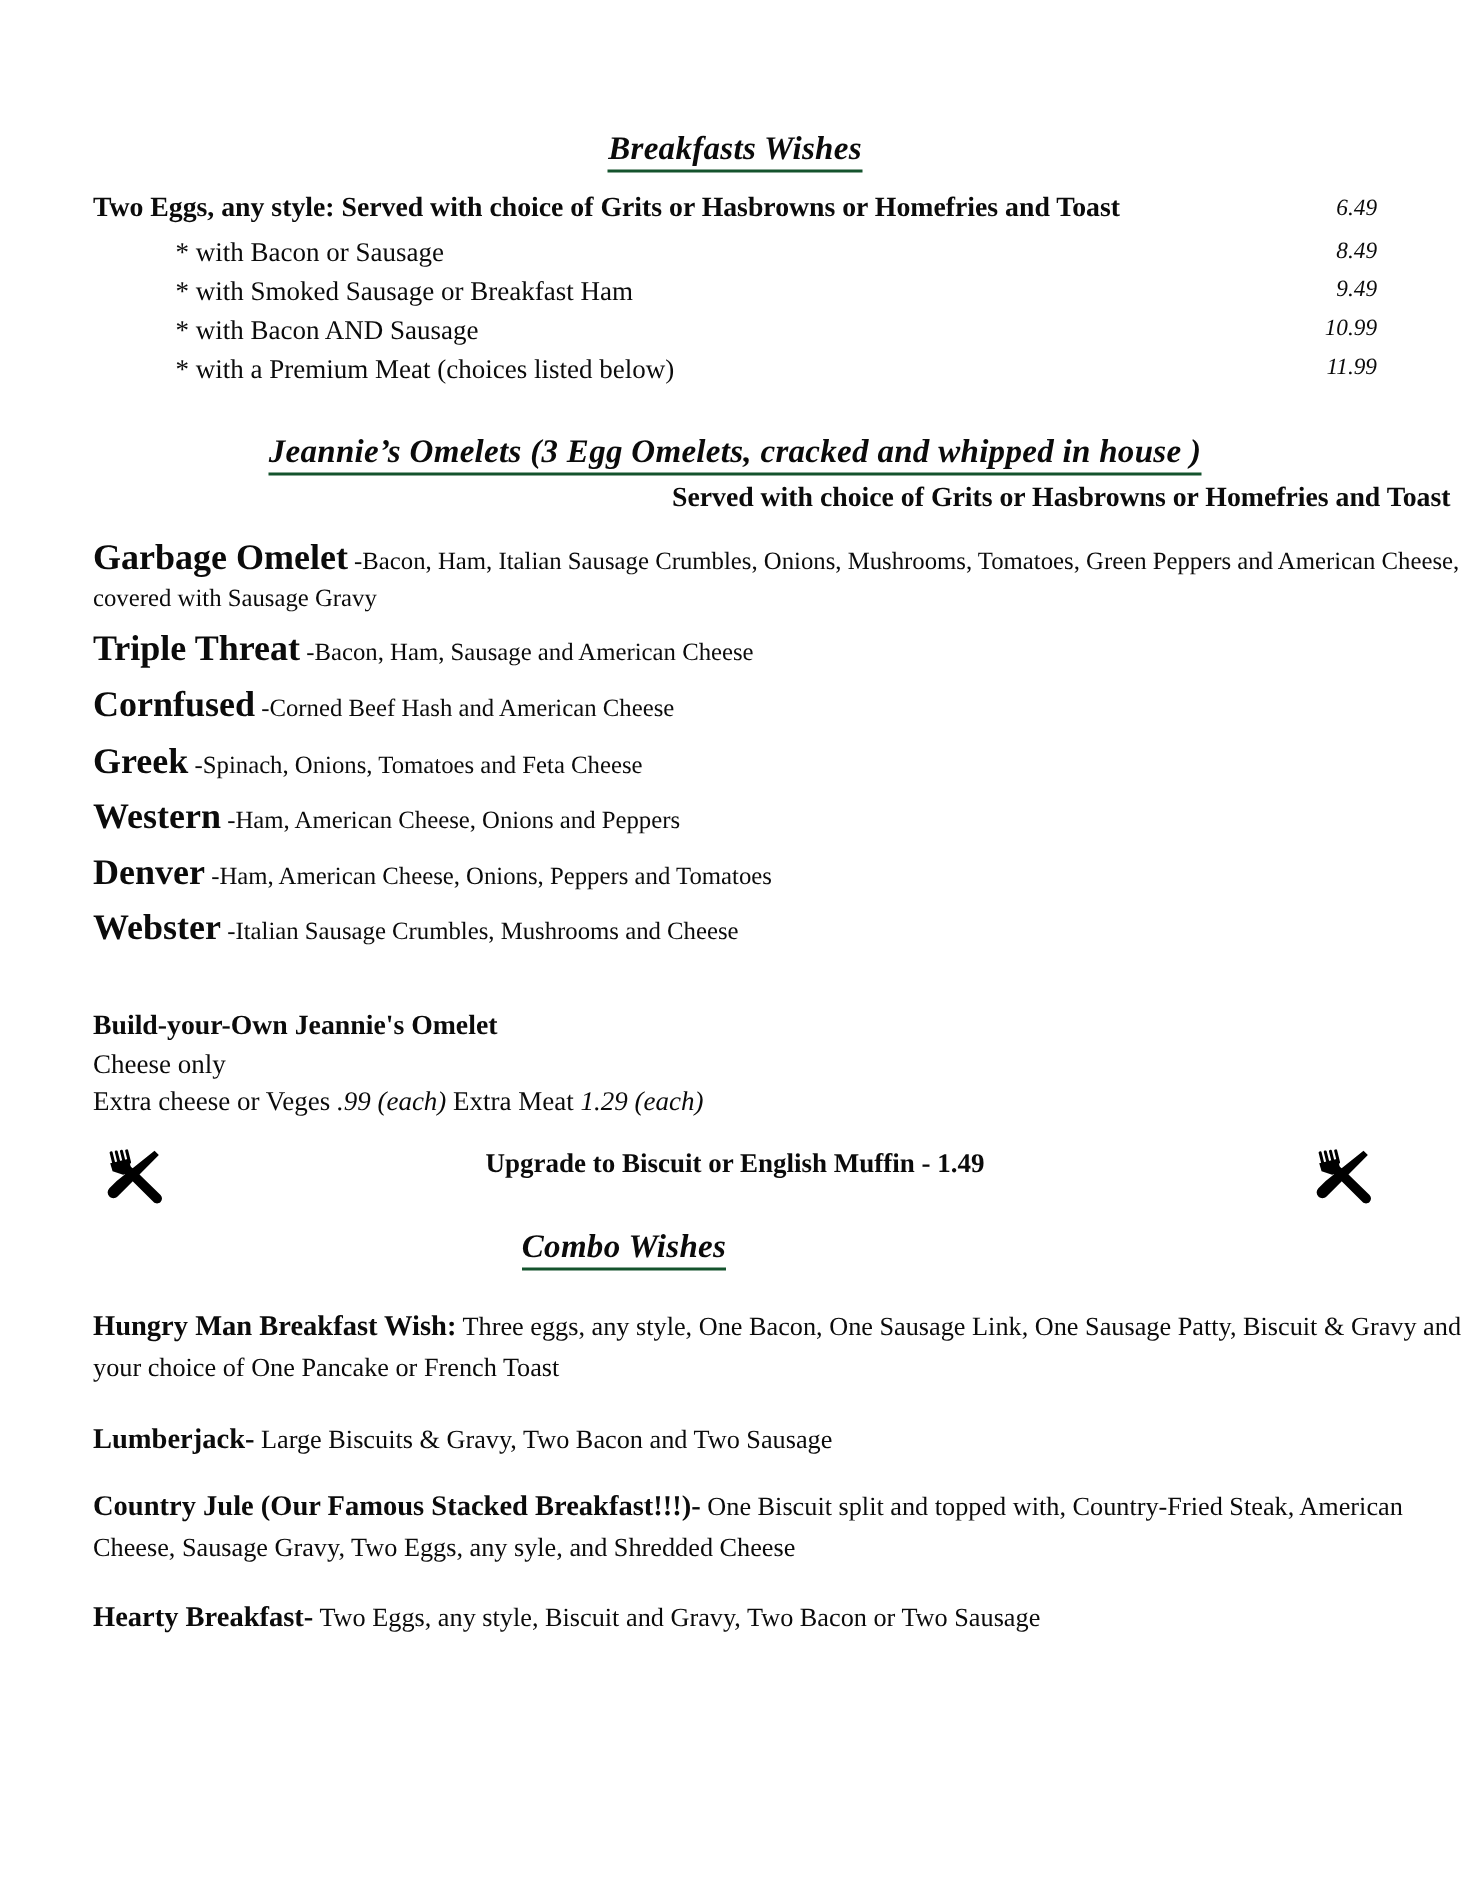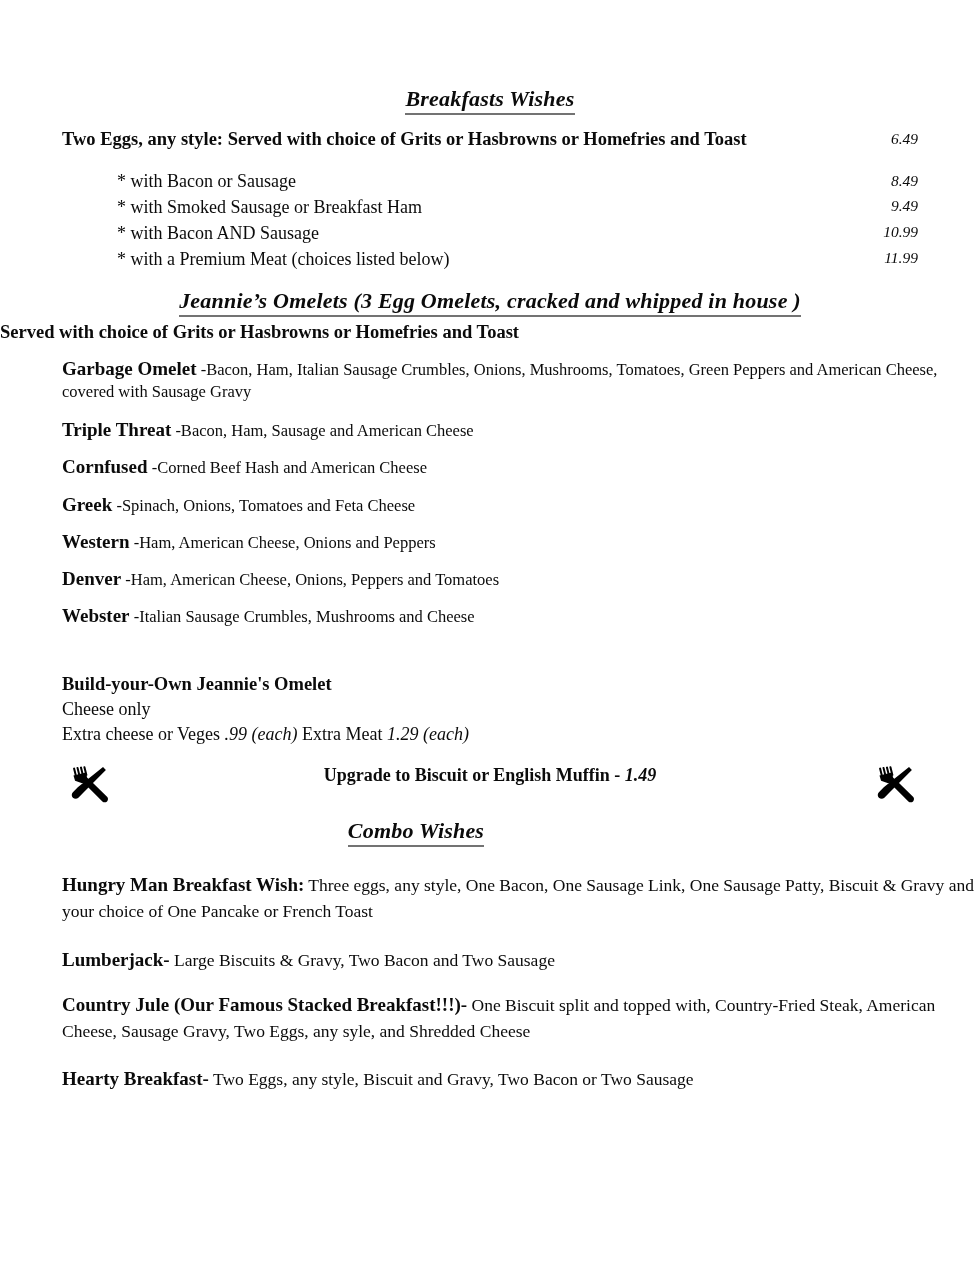--- a/index.html
+++ b/index.html
@@ -26,30 +26,30 @@
   
   .section-title {
     text-align: center;
     font-weight: bold;
     font-style: italic;
     font-size: 22px;
     letter-spacing: .2px;
     margin: 0;
   }
   .section-title .u {
-    border-bottom: 2px solid #737373;
+    border-bottom: 2px solid #14532d;
     padding-bottom: 1px;
     display: inline-block;
     line-height: 1.12;
   }
   .sub-title {
-    text-align: left;
+    text-align: right;
     font-weight: bold;
     font-size: 18.5px;
-    margin: 0;
+    margin: 13px;
   }
 
   .row {
     position: relative;
     padding-right: 118px;
   }
   .price {
     position: absolute;
     right: 62px;
     width: 70px;
@@ -76,21 +76,21 @@
     padding-left: 55px;
   }
 
   
   .omelet {
     font-size: 16.5px;
     line-height: 1.34;
   }
   .omelet .nm {
     font-weight: bold;
-    font-size: 19px;
+    font-size: 24px;
   }
   .omelet .ds {
     font-size: 16.5px;
   }
 
   .byo-title {
     font-weight: bold;
     font-size: 18.5px;
     line-height: 1.34;
     margin-top: 32px;
@@ -106,21 +106,20 @@
   
   .upgrade-strip {
     position: relative;
     text-align: center;
   }
   .upgrade-text {
     font-weight: bold;
     font-size: 18px;
   }
   .upgrade-text .pr {
-    font-style: italic;
     font-weight: bold;
   }
   .cutlery {
     position: absolute;
     top: -4px;
     width: 46px;
     height: 46px;
   }
   .cutlery.left { left: 66px; }
   .cutlery.right { right: 62px; }
@@ -147,21 +146,21 @@
     <div class="section-title"><span class="u">Breakfasts Wishes</span></div>
   </div>
 
   <div style="position:absolute; left:62px; top:128px; width:918px;">
 
     <div class="row">
       <div class="eggs-head">Two Eggs, any style: Served with choice of Grits or Hasbrowns or Homefries  and Toast</div>
       <div class="price" style="top:2px;">6.49</div>
     </div>
 
-    <div class="row" style="margin-top:16px;">
+    <div class="row" style="margin-top:3px;">
       <div class="eggs-sub">* with Bacon or Sausage</div>
       <div class="price" style="top:4px;">8.49</div>
     </div>
 
     <div class="row">
       <div class="eggs-sub">* with Smoked Sausage or Breakfast Ham</div>
       <div class="price" style="top:3px;">9.49</div>
     </div>
 
     <div class="row">

